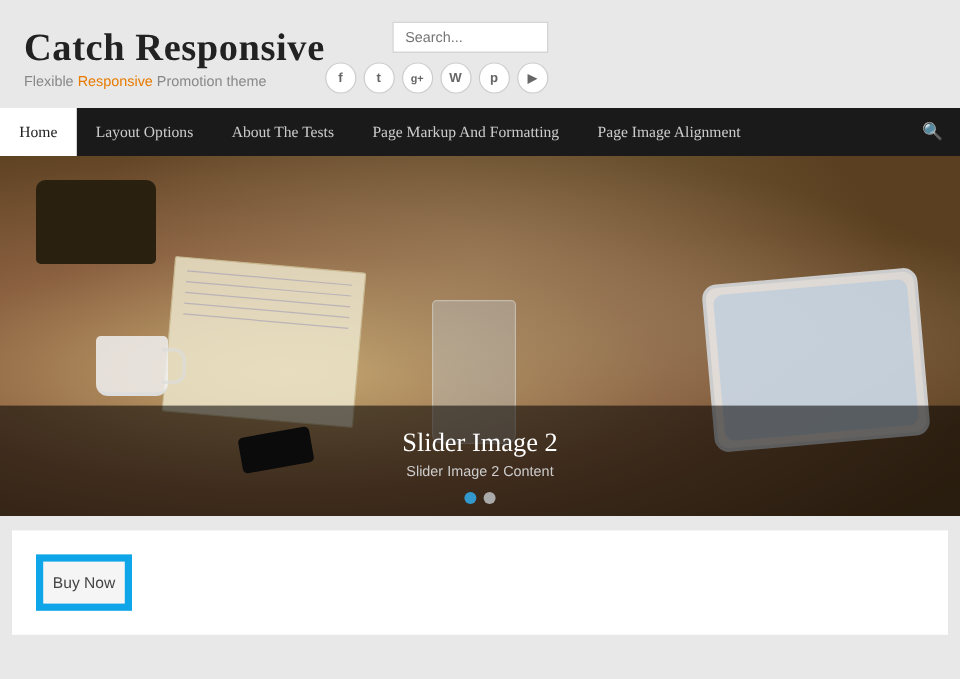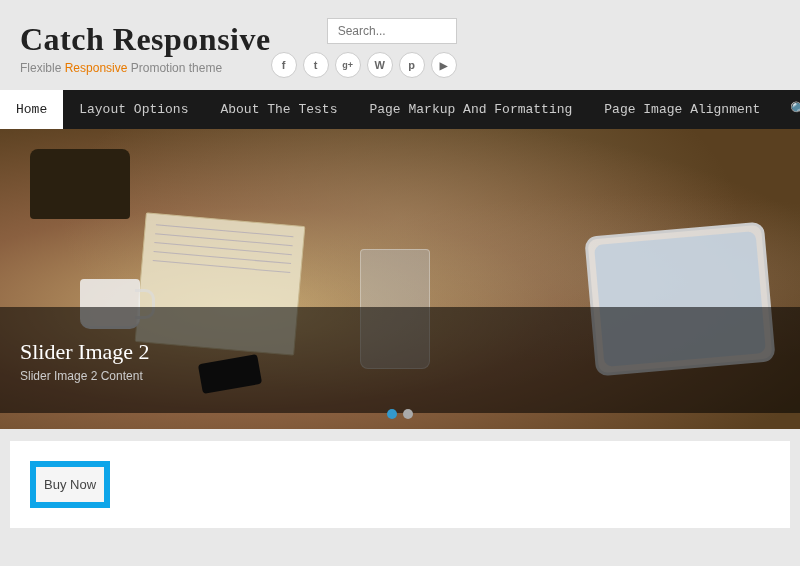--- a/index.html
+++ b/index.html
@@ -80,21 +80,21 @@
       background: #1a1a1a;
       display: flex;
       align-items: center;
       padding: 0;
     }
     .nav-item {
       padding: 12px 16px;
       font-size: 13px;
       color: #ccc;
       cursor: pointer;
-      font-family: Liberation Mono, monospace;
+      font-family: Liberation Serif, serif;
       white-space: nowrap;
     }
     .nav-item.active {
       background: #fff;
       color: #222;
     }
     .nav-search {
       margin-left: auto;
       padding: 10px 14px;
       color: #aaa;
@@ -219,26 +219,26 @@
       top: 20px;
       left: 30px;
       width: 100px;
       height: 70px;
       background: #2a2010;
       border-radius: 8px 8px 4px 4px;
     }
 
     .slider-caption {
       position: absolute;
-      bottom: 16px;
+      bottom: 0;
       left: 0;
       right: 0;
       background: rgba(0,0,0,0.55);
-      padding: 32px 20px 30px 20px;
-      text-align: left;
+      padding: 18px 20px 30px 20px;
+      text-align: center;
       color: #fff;
     }
     .slider-caption-title {
       font-size: 22px;
       font-weight: normal;
       font-family: Georgia, serif;
       margin-bottom: 4px;
     }
     .slider-caption-content {
       font-size: 12px;

